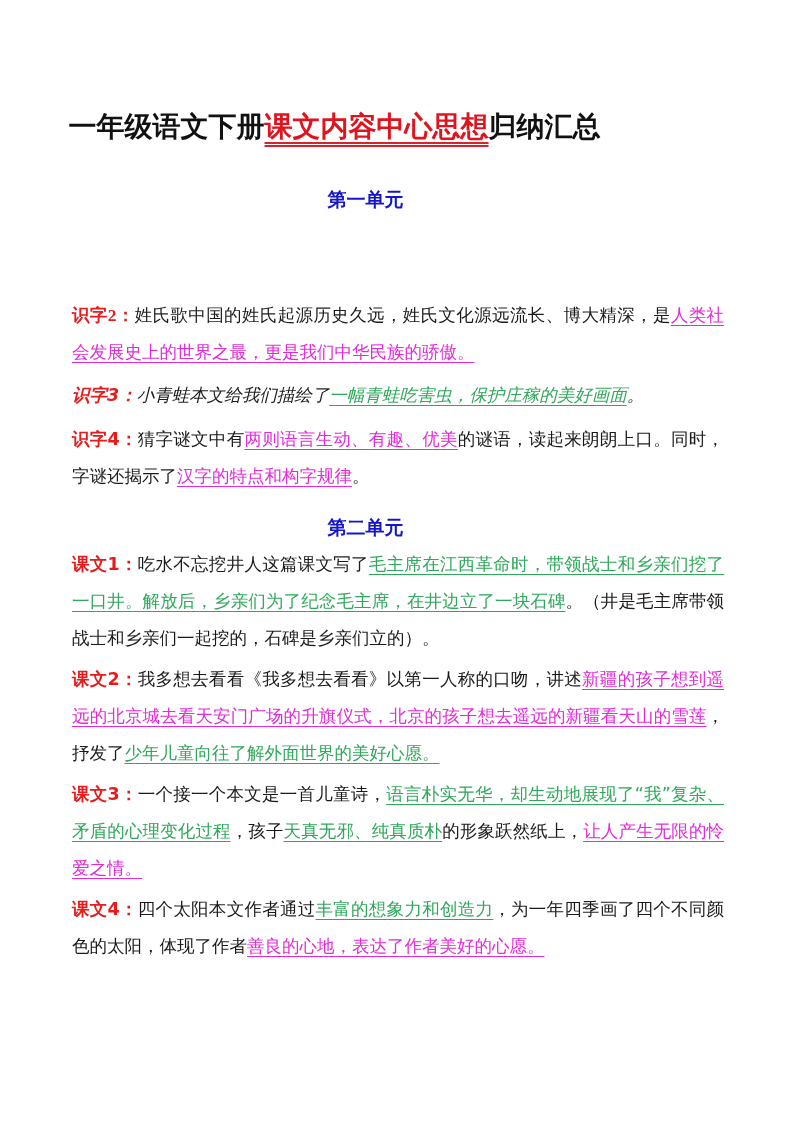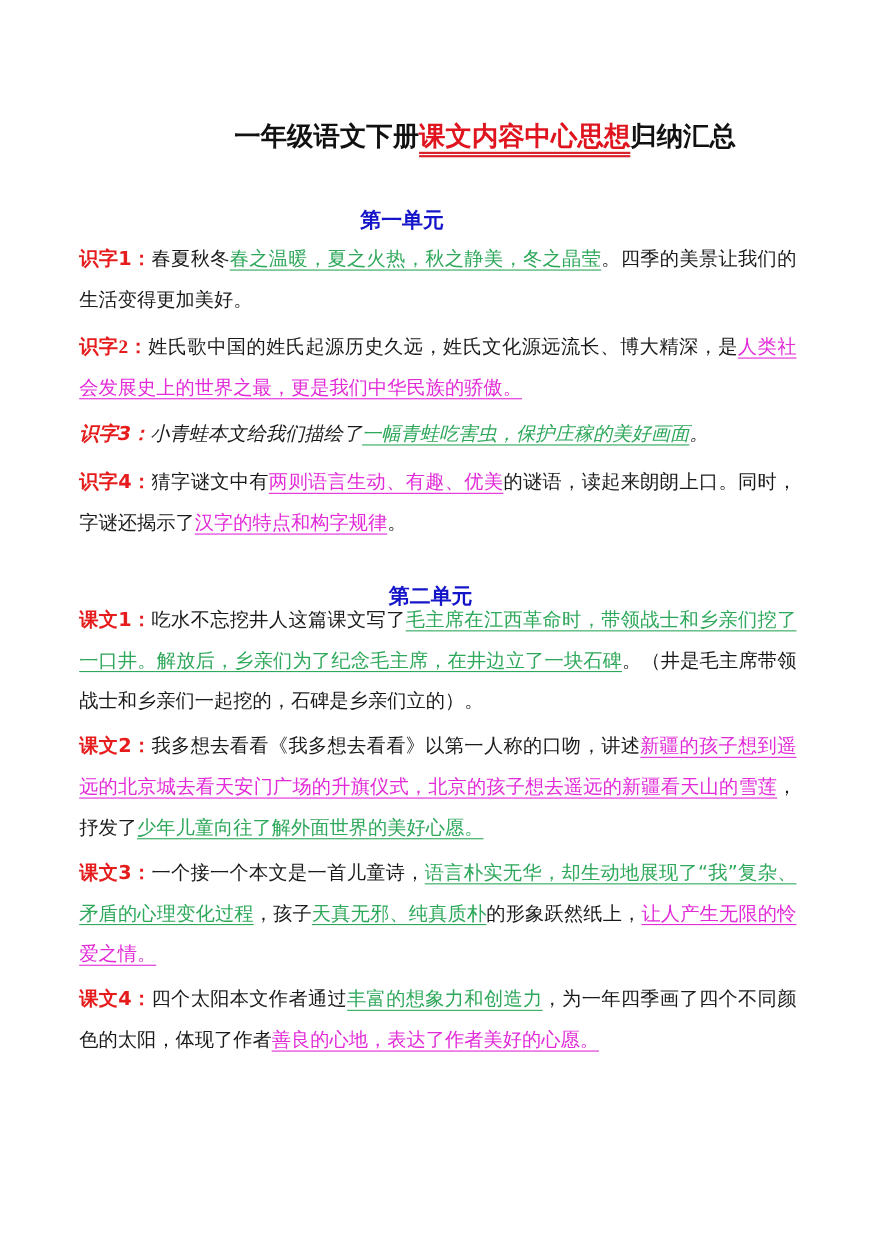--- a/index.html
+++ b/index.html
@@ -18,22 +18,22 @@
     .page {
       position: absolute;
       left: 0; top: 0;
       width: 793px; height: 1122px;
     }
     .title {
       position: absolute;
       top: 108px;
       left: 0;
       width: 669px;
-      text-align: right;
-      font-size: 24px;
+      text-align: center;
+      font-size: 28px;
       font-weight: bold;
       letter-spacing: 0px;
       color: #111111;
       white-space: nowrap;
     }
     .title .hl {
       color: #e0141e;
       text-decoration: underline double #d9232b;
       text-underline-offset: 6px;
       text-decoration-thickness: 2px;
@@ -75,29 +75,28 @@
   </style>
 </head>
 <body>
 
 <div class="page">
 
   <div class="title"><span>一年级语文下册</span><span class="hl">课文内容中心思想</span><span>归纳汇总</span></div>
 
   <div class="section-title" style="top:187px;">第一单元</div>
 
-  <div class="para" style="top:218px;"><span class="label">识字1：</span><span>春夏秋冬</span><span class="green">春之温暖，夏之火热，秋之静美，冬之晶莹</span><span>。四季的美景让我们的生活变得更加美好。</span></div>
 
   <div class="para" style="top:297px;font-family:Liberation Serif, serif;"><span class="label">识字2：</span><span>姓氏歌中国的姓氏起源历史久远，姓氏文化源远流长、博大精深，是</span><span class="pink">人类社会发展史上的世界之最，更是我们中华民族的骄傲。</span></div>
 
   <div class="para" style="top:377px;font-style:italic;"><span class="label">识字3：</span><span>小青蛙本文给我们描绘了</span><span class="green">一幅青蛙吃害虫，保护庄稼的美好画面</span><span>。</span></div>
 
   <div class="para" style="top:421px;"><span class="label">识字4：</span><span>猜字谜文中有</span><span class="pink">两则语言生动、有趣、优美</span><span>的谜语，读起来朗朗上口。同时，字谜还揭示了</span><span class="pink">汉字的特点和构字规律</span><span>。</span></div>
 
-  <div class="section-title" style="top:529px;padding-left:26px;">第二单元</div>
+  <div class="section-title" style="top:515px;">第二单元</div>
 
   <div class="para" style="top:546px;"><span class="label">课文1：</span><span>吃水不忘挖井人这篇课文写了</span><span class="green">毛主席在江西革命时，带领战士和乡亲们挖了一口井。解放后，乡亲们为了纪念毛主席，在井边立了一块石碑</span><span>。（井是毛主席带领战士和乡亲们一起挖的，石碑是乡亲们立的）。</span></div>
 
   <div class="para" style="top:661px;"><span class="label">课文2：</span><span>我多想去看看《我多想去看看》以第一人称的口吻，讲述</span><span class="pink">新疆的孩子想到遥远的北京城去看天安门广场的升旗仪式，北京的孩子想去遥远的新疆看天山的雪莲</span><span>，抒发了</span><span class="green">少年儿童向往了解外面世界的美好心愿。</span></div>
 
   <div class="para" style="top:776px;"><span class="label">课文3：</span><span>一个接一个本文是一首儿童诗，</span><span class="green">语言朴实无华，却生动地展现了“我”复杂、矛盾的心理变化过程</span><span>，孩子</span><span class="green">天真无邪、纯真质朴</span><span>的形象跃然纸上，</span><span class="pink">让人产生无限的怜爱之情。</span></div>
 
   <div class="para" style="top:891px;"><span class="label">课文4：</span><span>四个太阳本文作者通过</span><span class="green">丰富的想象力和创造力</span><span>，为一年四季画了四个不同颜色的太阳，体现了作者</span><span class="pink">善良的心地，表达了作者美好的心愿。</span></div>
 
 </div>

